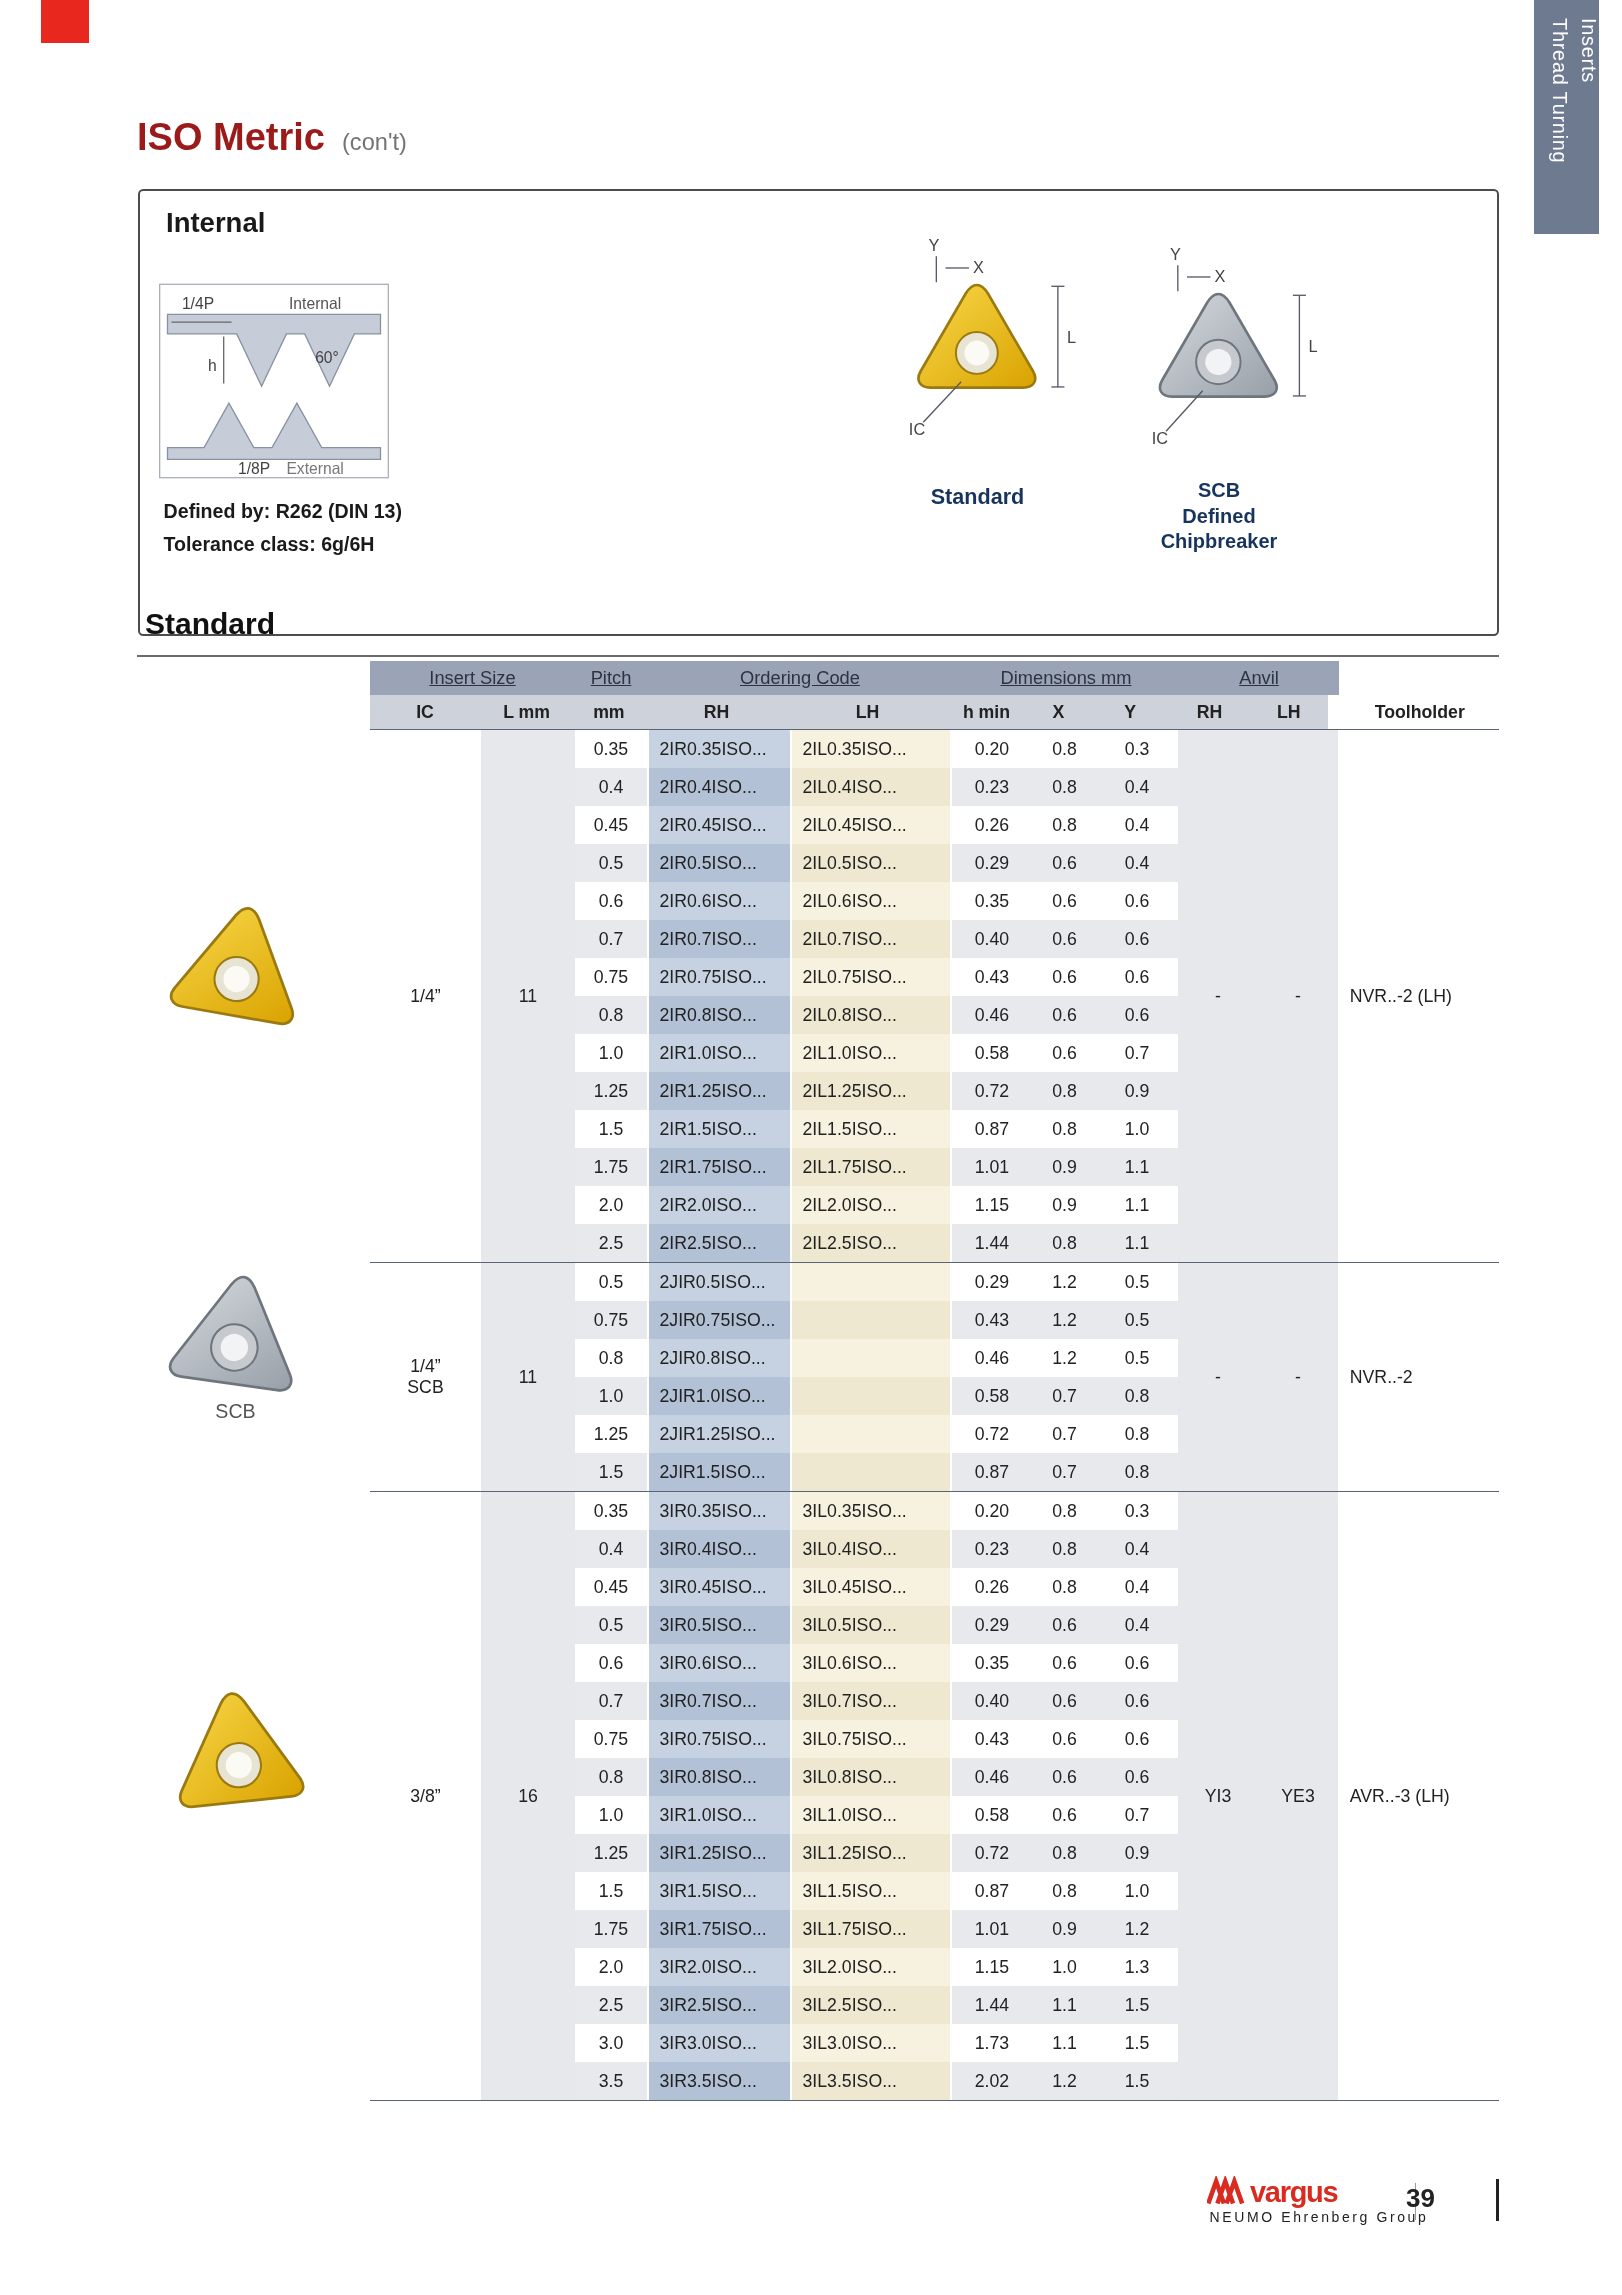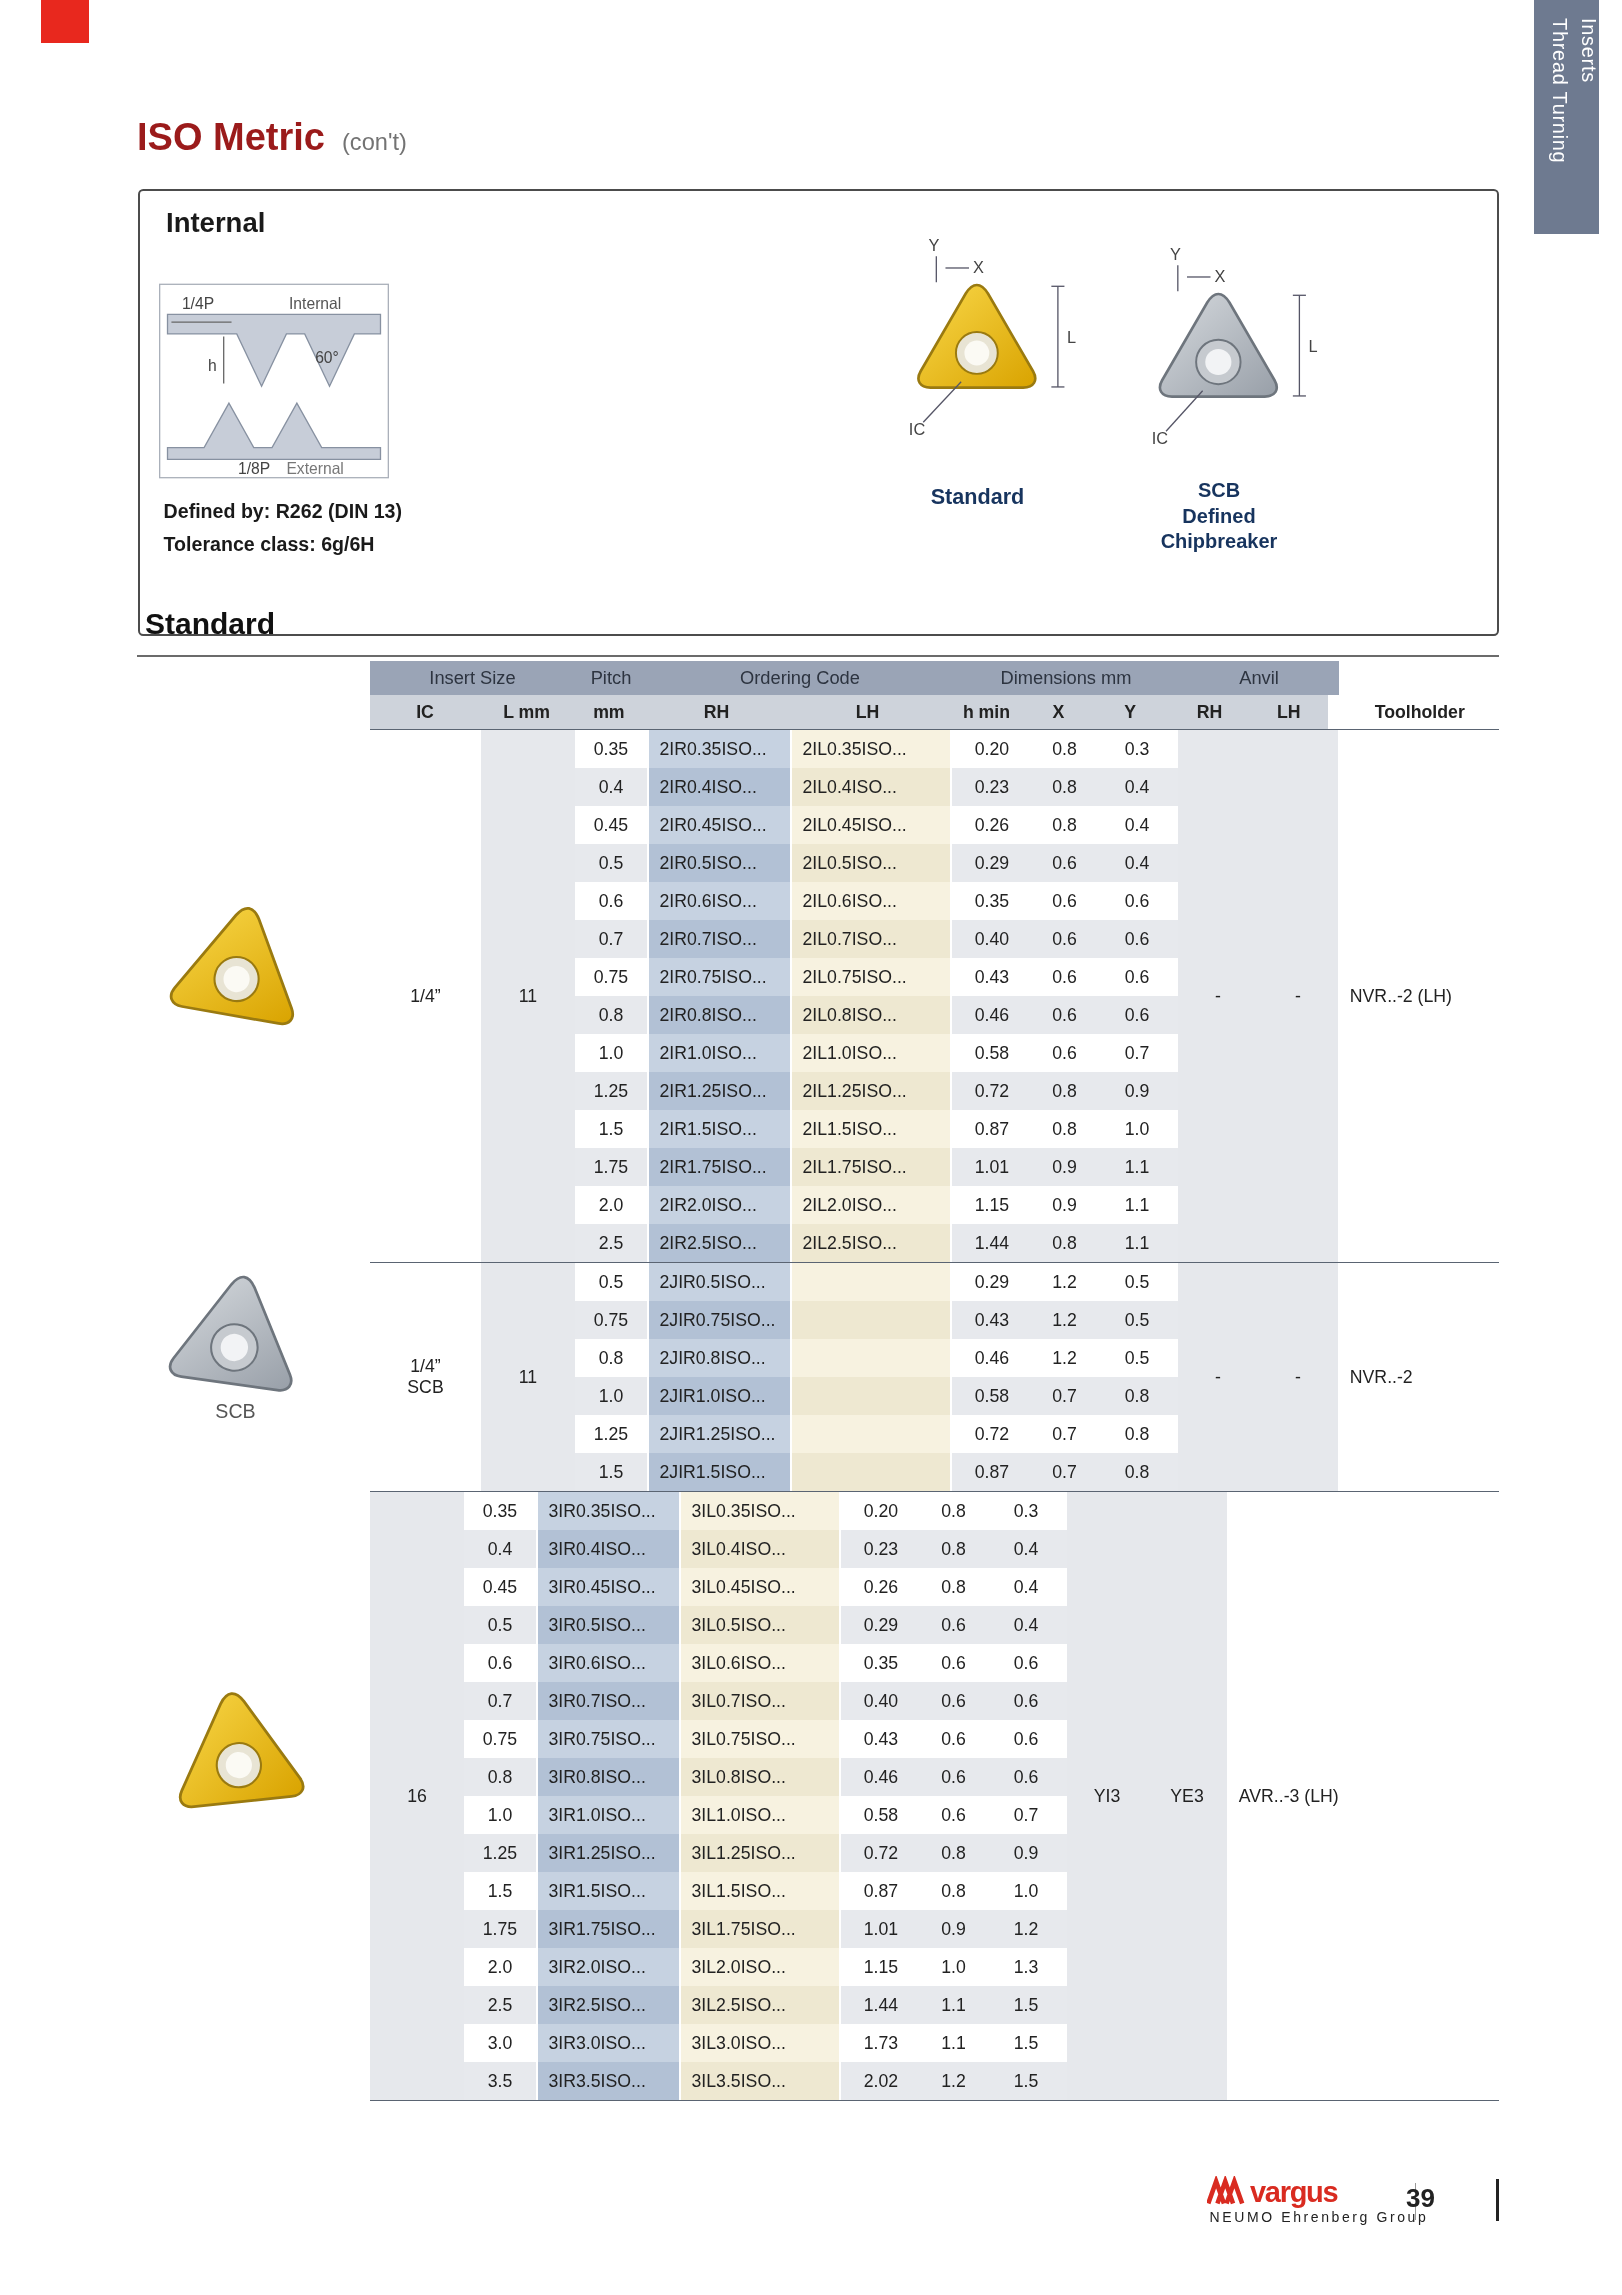--- a/index.html
+++ b/index.html
@@ -38,21 +38,21 @@
   .rule { position:absolute; left:137px; top:655px; width:1362px; height:2px; background:#6b6b6b; }
   
   .insert-photo { position:absolute; overflow:visible; }
   .img-g1 { left:162px; top:902px; width:152px; height:124px; }
   .img-g2 { left:160px; top:1271px; width:151px; height:123px; }
   .img-g3 { left:162px; top:1687px; width:152px; height:126px; }
   .scb-caption { position:absolute; left:160px; top:1400px; width:151px; text-align:center;
     font-size:19.6px; color:#555; }
   
   .table { position:absolute; left:370px; top:661px; width:1129px; font-size:17.7px; color:#222; }
-  .ghead { display:flex; height:34px; line-height:34px; text-align:center; font-size:18.3px; color:#2d3440; }
+  .ghead { display:flex; height:34px; line-height:34px; text-align:center; font-size:18.3px; color:#2d3440;text-decoration:underline; }
   .ghead > div { background:#9aa4b6; }
   .ghead .gh-spacer { background:#fff; }
   .gh-insert { width:205px; } .gh-pitch { width:72px; } .gh-order { width:306px; }
   .gh-dims { width:226px; } .gh-anvil { width:160px; } .gh-spacer { width:160px; }
   .shead { display:flex; height:35px; line-height:35px; text-align:center; font-weight:bold;
     font-size:17.7px; color:#222; border-bottom:1.3px solid #5a6472; }
   .shead > div { background:#ced3db; }
   .sh-ic { width:111px; } .sh-l { width:94px; } .sh-mm { width:72px; }
   .sh-rh { width:145px; } .sh-lh { width:160px; } .sh-h { width:80px; }
   .sh-x { width:65px; } .sh-y { width:80px; } .sh-arh { width:80px; }
@@ -391,20 +391,21 @@
               <div class="tcell c-h">0.87</div>
               <div class="tcell c-x">0.7</div>
               <div class="tcell c-y">0.8</div>
             </div>
           </div>
           <div class="cell cell-arh">-</div>
           <div class="cell cell-alh">-</div>
           <div class="cell cell-th">NVR..-2</div>
         </div>
         <div class="tgroup">
+          <div class="cell cell-ic">3/8”</div>
           <div class="cell cell-l">16</div>
           <div class="rowsbox">
             <div class="trow">
               <div class="tcell c-pitch">0.35</div>
               <div class="tcell c-rh">3IR0.35ISO...</div>
               <div class="tcell c-lh">3IL0.35ISO...</div>
               <div class="tcell c-h">0.20</div>
               <div class="tcell c-x">0.8</div>
               <div class="tcell c-y">0.3</div>
             </div>

